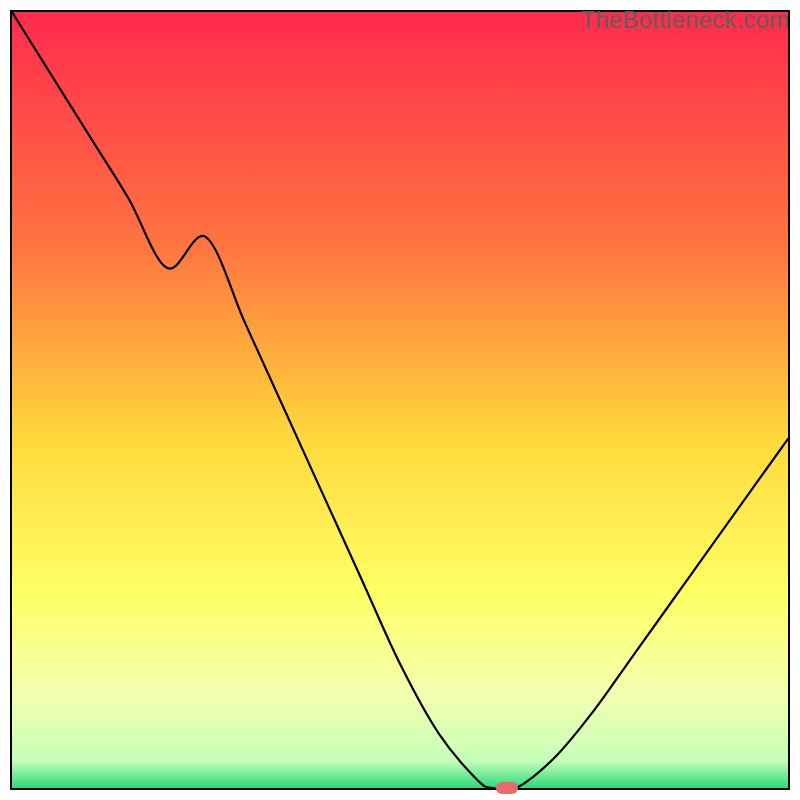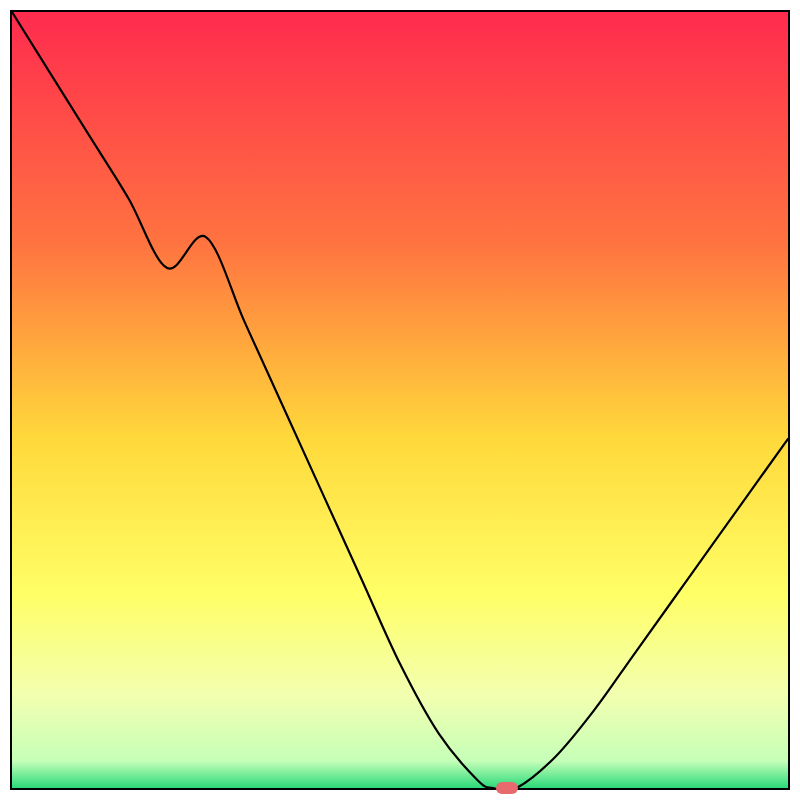--- a/index.html
+++ b/index.html
@@ -40,20 +40,21 @@
     border-radius: 6px;
     background: #e76a6f;
     transform: translate(-50%, -50%);
     z-index: 4;
   }
 </style>
 </head>
 <body>
 
 <div class="chart-container">
+  <div class="watermark">TheBottleneck.com</div>
 
   <div class="plot-area">
     <svg viewBox="0 0 780 780" preserveAspectRatio="none">
       <defs>
         <linearGradient id="bg-grad" x1="0" y1="0" x2="0" y2="1">
             <stop offset="0%" stop-color="#ff2b4e"></stop>
             <stop offset="30%" stop-color="#ff7440"></stop>
             <stop offset="55.00000000000001%" stop-color="#ffd93b"></stop>
             <stop offset="75%" stop-color="#ffff66"></stop>
             <stop offset="88%" stop-color="#f2ffb0"></stop>

